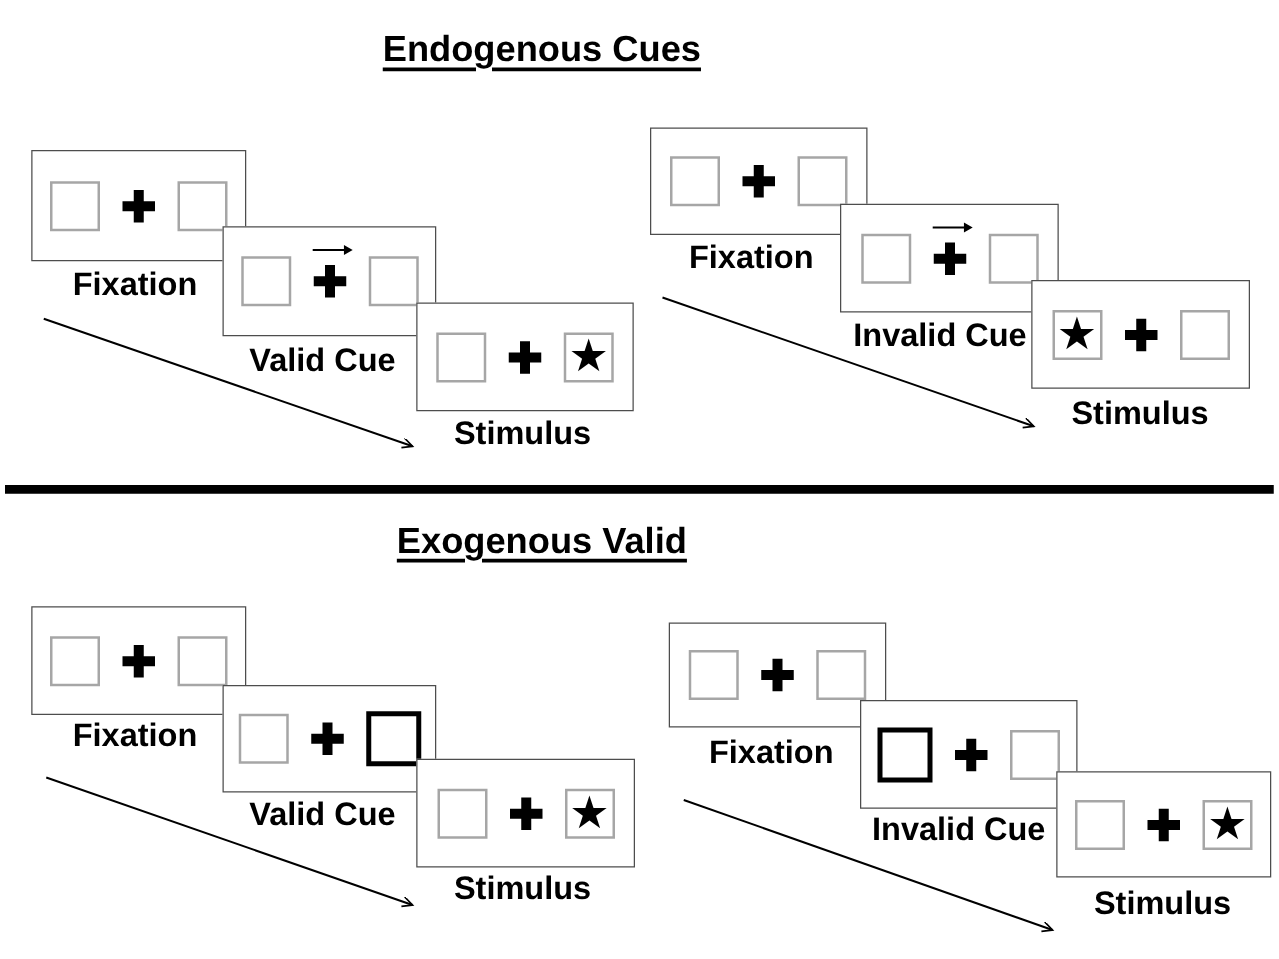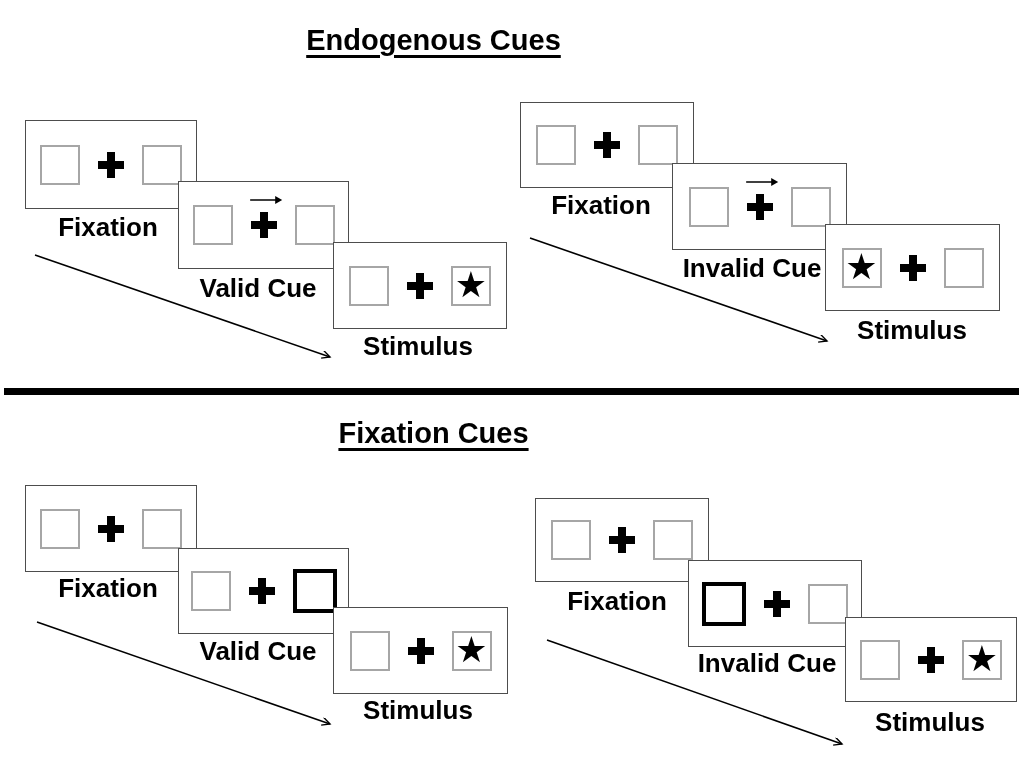--- a/index.html
+++ b/index.html
@@ -134,21 +134,21 @@
         <div class="cross"></div>
       </div>
     <div class="sq"></div>
   </div>
 </div>
 <div class="plabel" style="left:912px;top:319px;">Stimulus</div>
 
 <div class="divider"></div>
 
 <div class="section-title" style="top:417px;">
-  <span>Fixation Cues</span>
+  <span>Exogenous Valid</span>
 </div>
 
 <div class="panel z1" style="left:25px;top:485px;width:170px;height:85px;">
   <div class="row">
     <div class="sq"></div>
     <div class="center">
         <div class="cross"></div>
       </div>
     <div class="sq"></div>
   </div>

